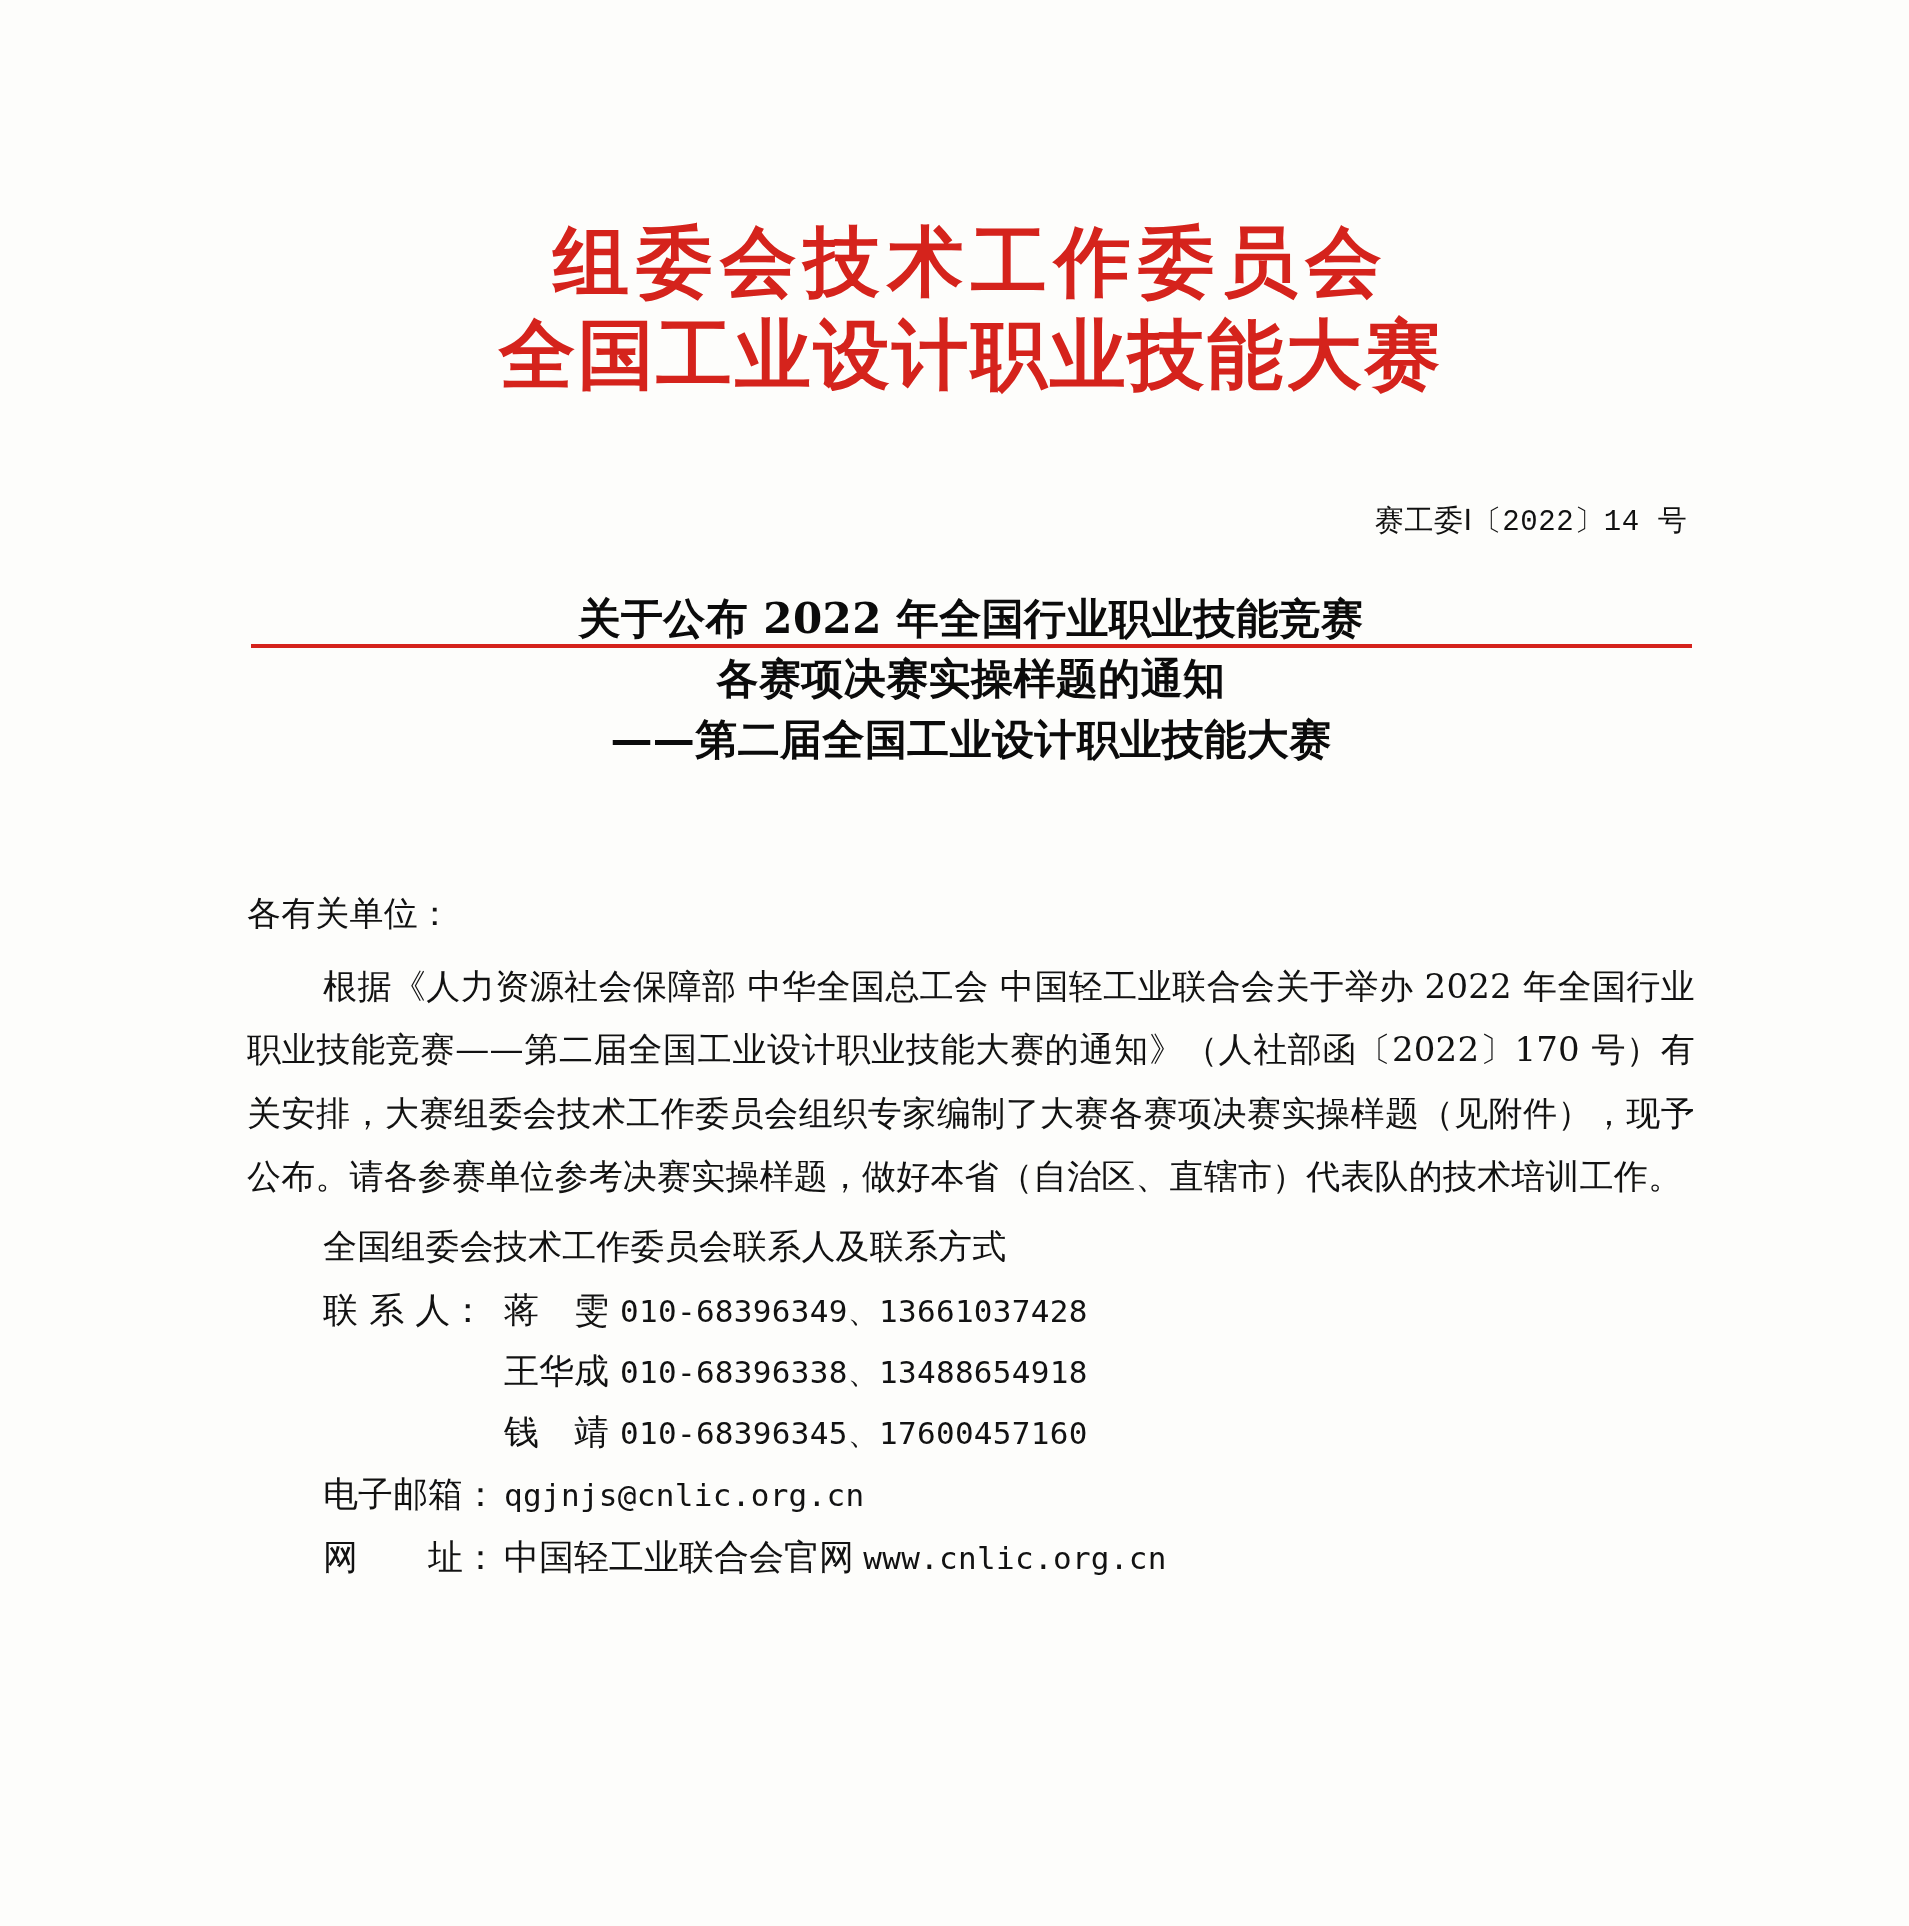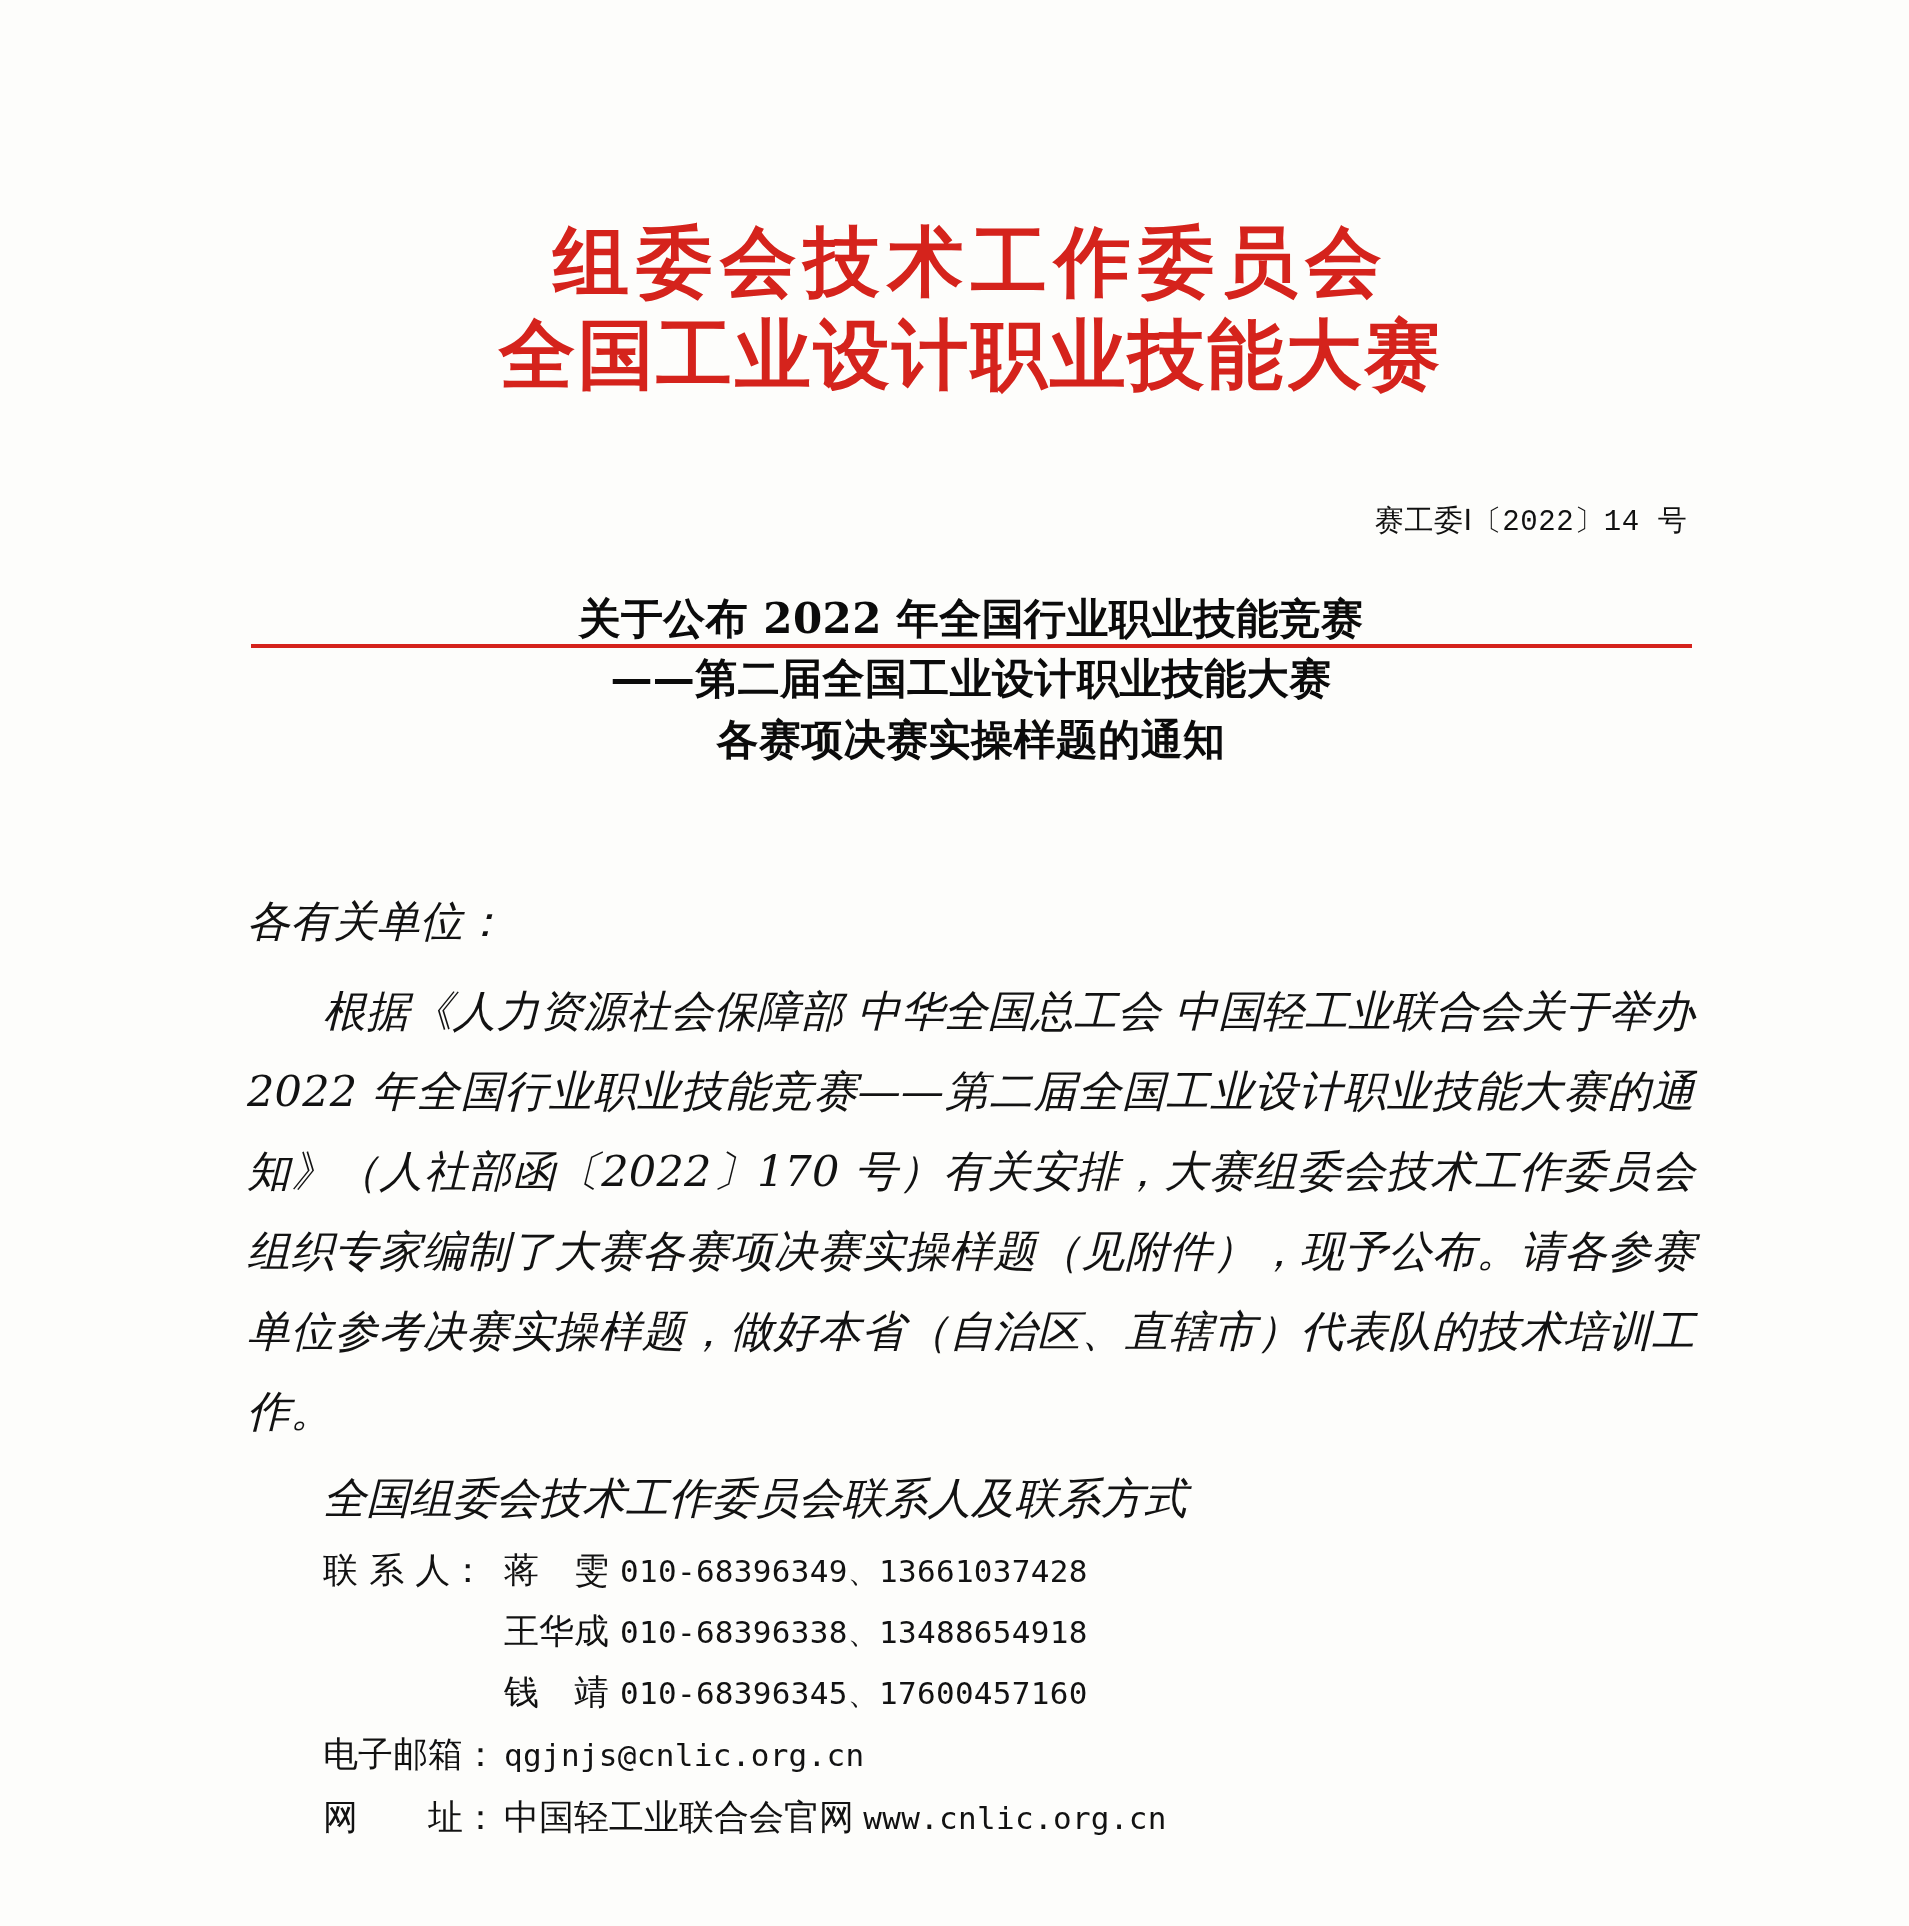--- a/index.html
+++ b/index.html
@@ -92,27 +92,26 @@
   
   .body-block {
     position: absolute;
     left: 0;
     top: 882px;
     width: 1448px;
     color: #121212;
     font-family: "DejaVu Serif", "Liberation Serif", serif;
   }
   .p {
-    font-size: 43px;
+    font-size: 34px;
     line-height: 1.86;
     letter-spacing: 0.005em;
     text-align: justify;
     text-justify: inter-ideograph;
     margin: 0 0 1.5px 0;
-    font-style: italic;
   }
   .p-indent {
     text-indent: 76px;
   }
   .p-salutation {
     margin-bottom: 10px;
   }
   .p-main {
     margin-bottom: 7px;
   }
@@ -168,22 +167,22 @@
     <div class="letterhead">
       <div class="lh-line lh-line2">组委会技术工作委员会</div>
       <div class="lh-line lh-line1">全国工业设计职业技能大赛</div>
       <div class="lh-rule"></div>
     </div>
 
     <div class="docnum">赛工委Ⅰ〔2022〕14 号</div>
 
     <div class="title-block">
       <div class="title-line">关于公布 2022 年全国行业职业技能竞赛</div>
+      <div class="title-line">各赛项决赛实操样题的通知</div>
       <div class="title-line">——第二届全国工业设计职业技能大赛</div>
-      <div class="title-line">各赛项决赛实操样题的通知</div>
     </div>
 
     <div class="body-block">
 
       <p class="p p-salutation">各有关单位：</p>
 
       <p class="p p-indent p-main">根据《人力资源社会保障部 中华全国总工会 中国轻工业联合会关于举办 2022 年全国行业职业技能竞赛——第二届全国工业设计职业技能大赛的通知》（人社部函〔2022〕170 号）有关安排，大赛组委会技术工作委员会组织专家编制了大赛各赛项决赛实操样题（见附件），现予公布。请各参赛单位参考决赛实操样题，做好本省（自治区、直辖市）代表队的技术培训工作。</p>
 
       <p class="p p-contacthead">全国组委会技术工作委员会联系人及联系方式</p>
 

